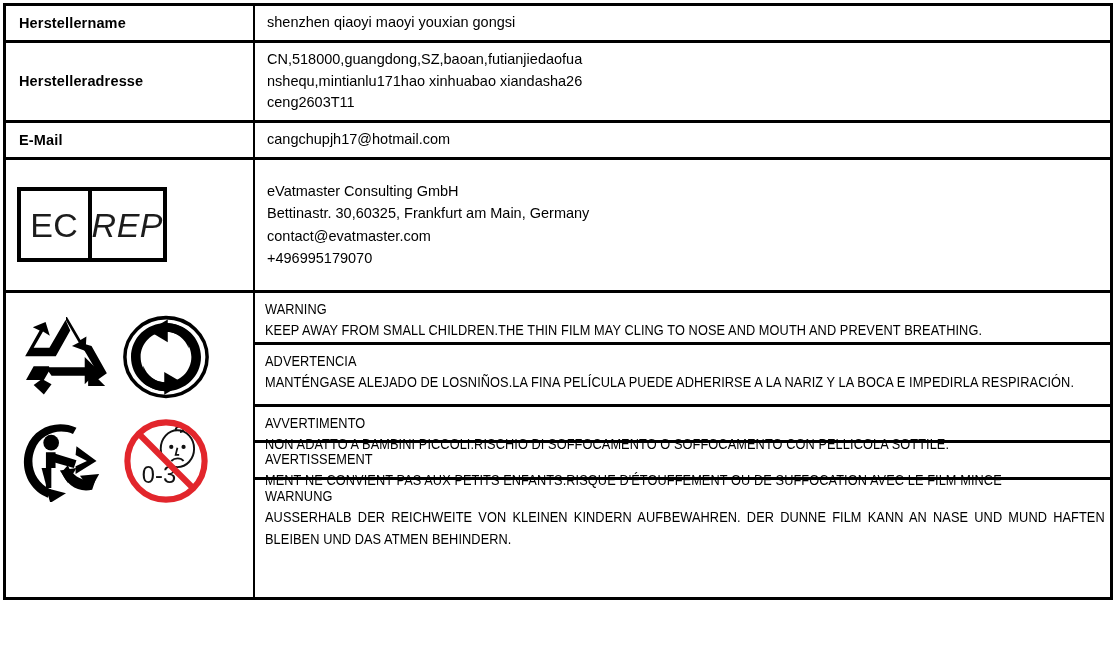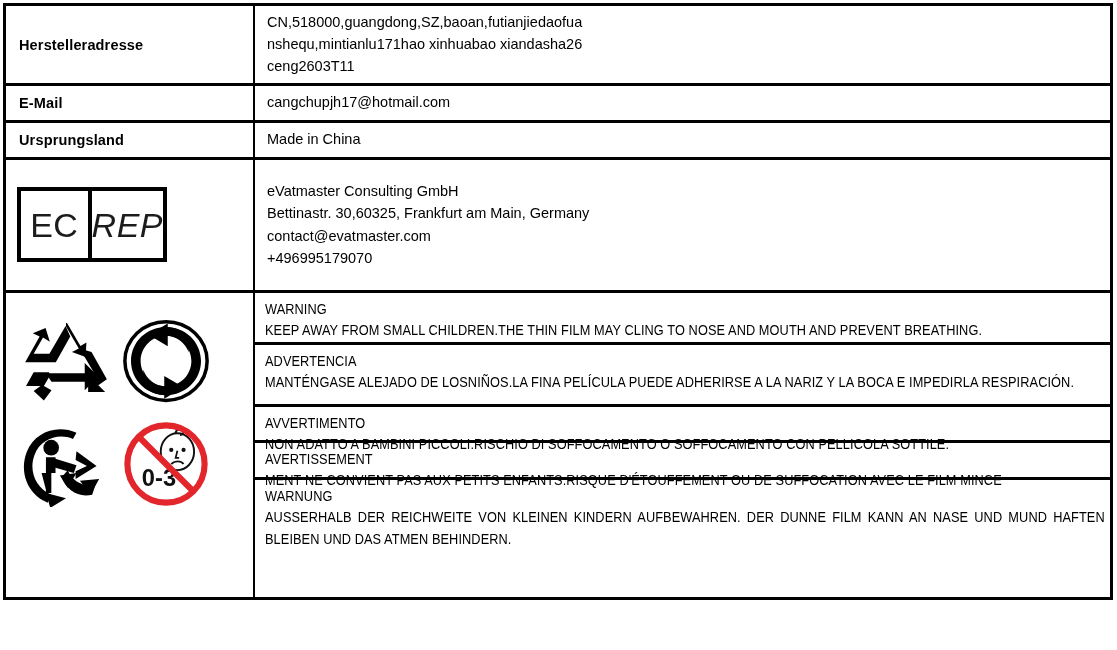--- a/index.html
+++ b/index.html
@@ -112,21 +112,21 @@
   }
   .icon-grid {
     display: grid;
     grid-template-columns: 95px 105px;
     grid-template-rows: 104px 104px;
     column-gap: 0px;
     padding: 12px 0 0 12px;
     align-items: center;
     justify-items: center;
   }
-  .icon-cell { width: 92px; height: 92px; display:flex; align-items:flex-end; justify-content:center;font-weight:bold;}
+  .icon-cell { width: 92px; height: 92px; display:flex; align-items:center; justify-content:center;}
   .icon-cell svg { display: block; }
 
   td.warn-cell {
     border-left-width: 2px;
     padding: 0;
     vertical-align: top;
   }
   .warn-block {
     border-bottom: 3px solid #000;
     padding: 6px 5px 6px 10px;
@@ -160,41 +160,41 @@
 </style>
 </head>
 <body>
 
 <div class="page">
 
   <table class="doc-table">
     <tbody>
 
 
+      <tr class="row-h2">
+        <td class="label-cell">Herstellername</td>
+        <td class="value-cell">shenzhen qiaoyi maoyi youxian gongsi</td>
+      </tr>
 
       <tr class="row-addr">
         <td class="label-cell">Herstelleradresse</td>
         <td class="value-cell">
           <div class="value-lines">
             <div>CN,518000,guangdong,SZ,baoan,futianjiedaofua</div>
             <div>nshequ,mintianlu171hao xinhuabao xiandasha26</div>
             <div>ceng2603T11</div>
           </div>
         </td>
       </tr>
 
       <tr class="row-h2">
         <td class="label-cell">E-Mail</td>
         <td class="value-cell">cangchupjh17@hotmail.com</td>
       </tr>
 
-      <tr class="row-h2">
-        <td class="label-cell">Ursprungsland</td>
-        <td class="value-cell">Made in China</td>
-      </tr>
 
       <tr class="row-ecrep">
         <td class="ecrep-logo-cell">
           <div class="ecrep-box">
             <div class="seg left">EC</div>
             <div class="seg right">REP</div>
           </div>
         </td>
         <td class="ecrep-text-cell">
           <div>eVatmaster Consulting GmbH</div>

